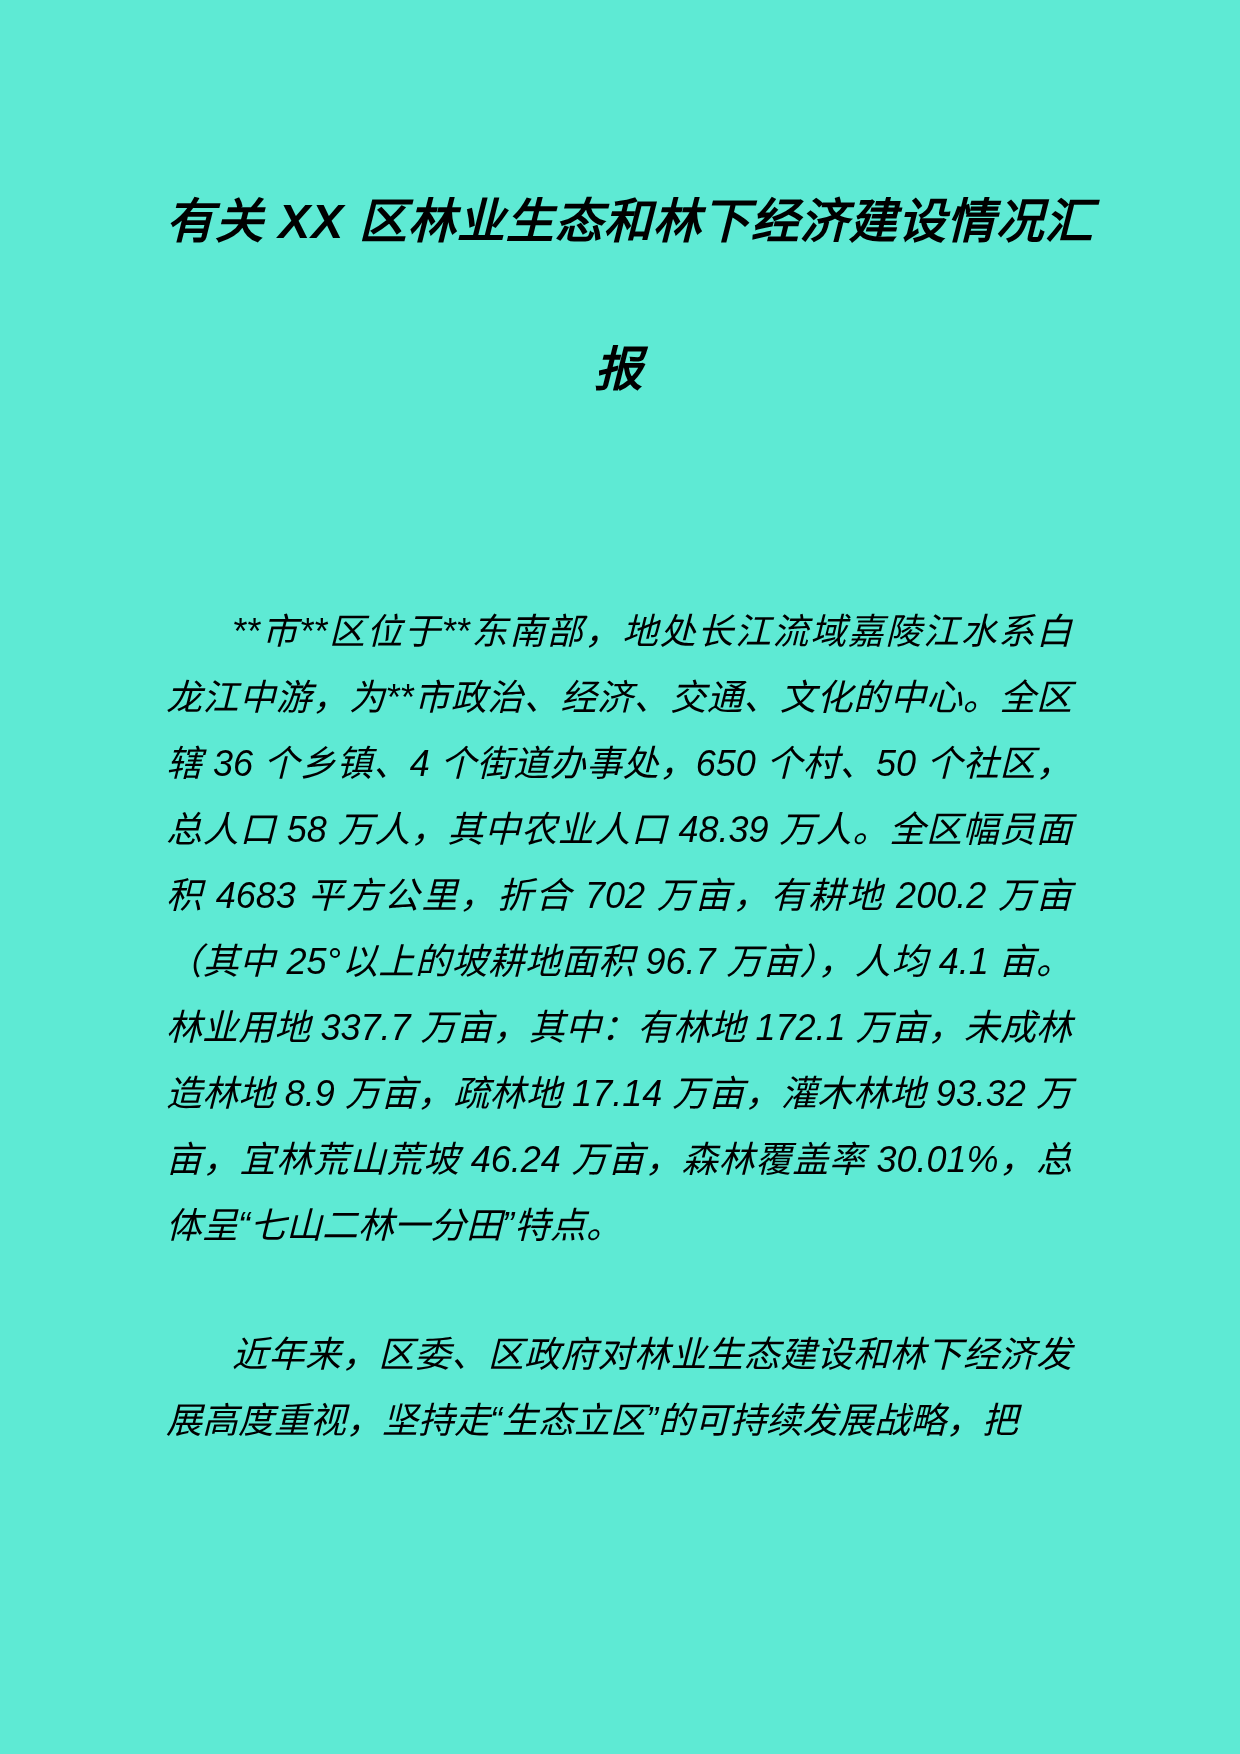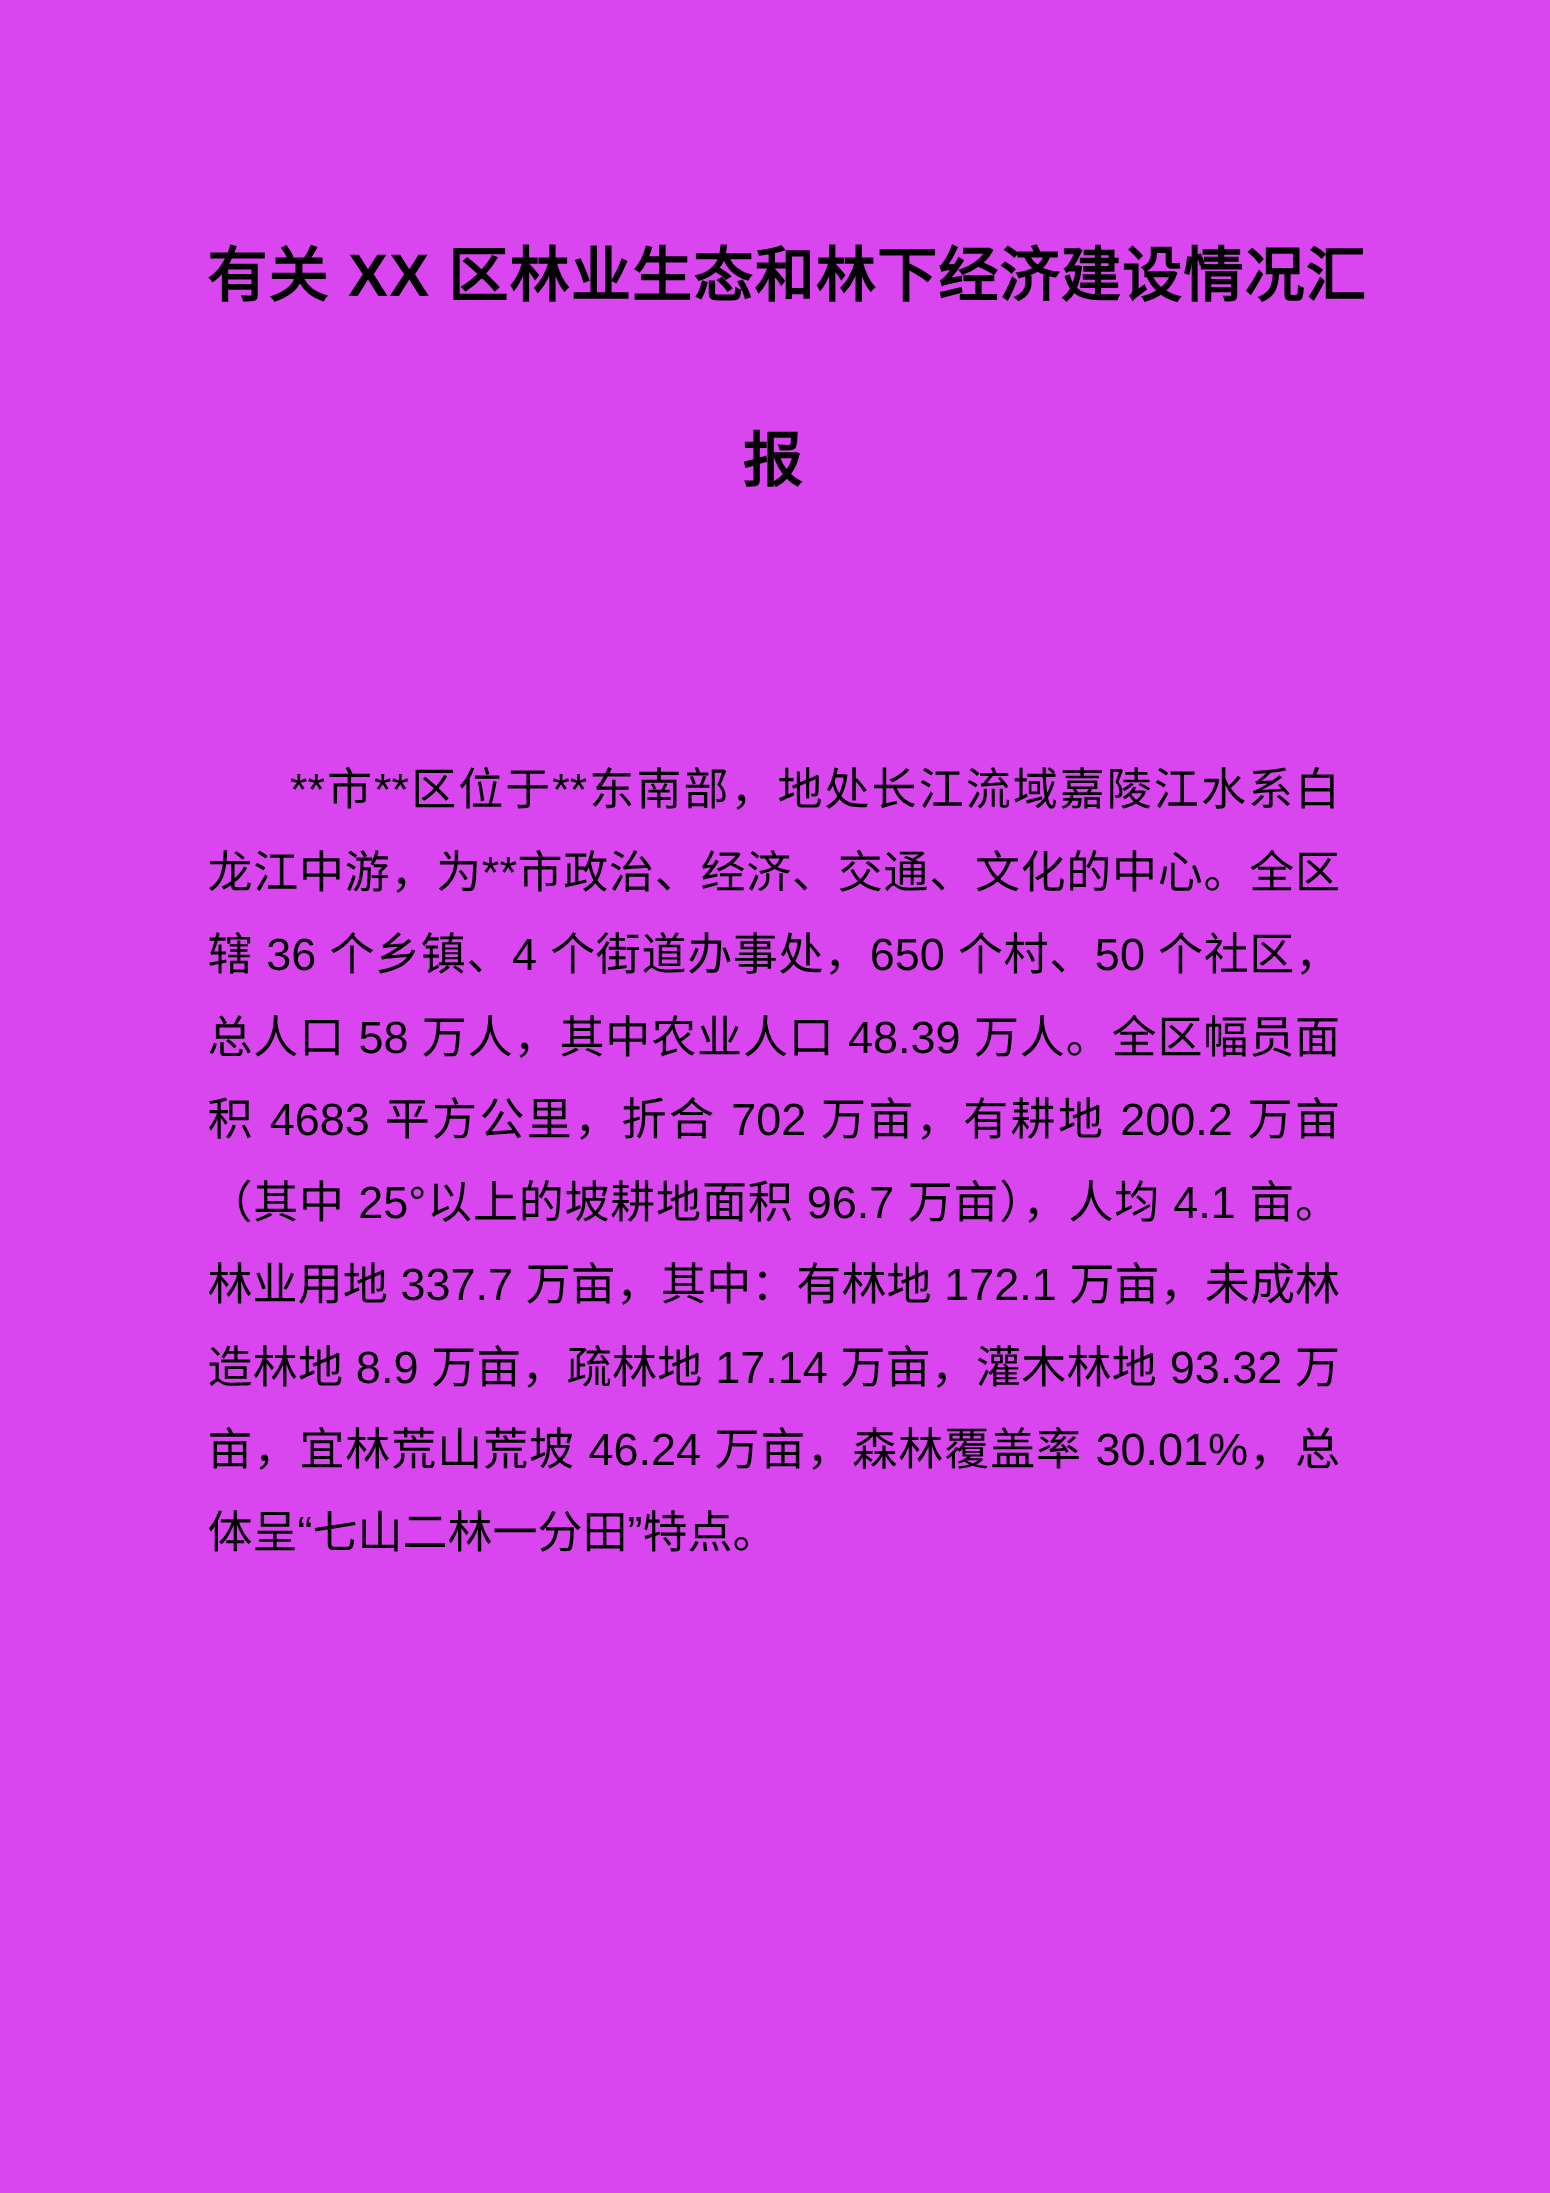--- a/index.html
+++ b/index.html
@@ -5,25 +5,26 @@
   html, body {
     margin: 0;
     padding: 0;
     background: #ffffff;
   }
   .page {
     position: relative;
     width: 1240px;
     height: 1754px;
     margin: 0 auto;
-    background: #d946ef;
+    background: #5eead4;
     color: #000000;
     font-family: "Liberation Sans", "DejaVu Sans", sans-serif;
     overflow: hidden;
     box-sizing: border-box;
+    font-style: italic;
   }
   .content {
     padding: 0 168px 0 166px;
   }
   .doc-title {
     margin-top: 148px;
     text-align: center;
     font-size: 48px;
     font-weight: 900;
     line-height: 148px;
@@ -64,15 +65,16 @@
   <div class="content">
 
     <div class="doc-title">
       <div class="title-line">有关 XX 区林业生态和林下经济建设情况汇</div>
       <div class="title-line">报</div>
     </div>
 
     <p class="body-text intro-paragraph">**市**区位于**东南部，地处长江流域嘉陵江水系白龙江中游，为**市政治、经济、交通、文化的中心。全区辖 36 个乡镇、4 个街道办事处，650 个村、50 个社区，总人口 58 万人，其中农业人口 48.39 万人。全区幅员面积 4683 平方公里，折合 702 万亩，有耕地 200.2 万亩（其中 25°以上的坡耕地面积 96.7 万亩），人均 4.1 亩。林业用地 337.7 万亩，其中：有林地 172.1 万亩，未成林造林地 8.9 万亩，疏林地 17.14 万亩，灌木林地 93.32 万亩，宜林荒山荒坡 46.24 万亩，森林覆盖率 30.01%，总体呈“七山二林一分田”特点。</p>
 
 
+    <p class="body-text section-paragraph">近年来，区委、区政府对林业生态建设和林下经济发展高度重视，坚持走“生态立区”的可持续发展战略，把</p>
 
   </div>
 </div>
 
 </body></html>

